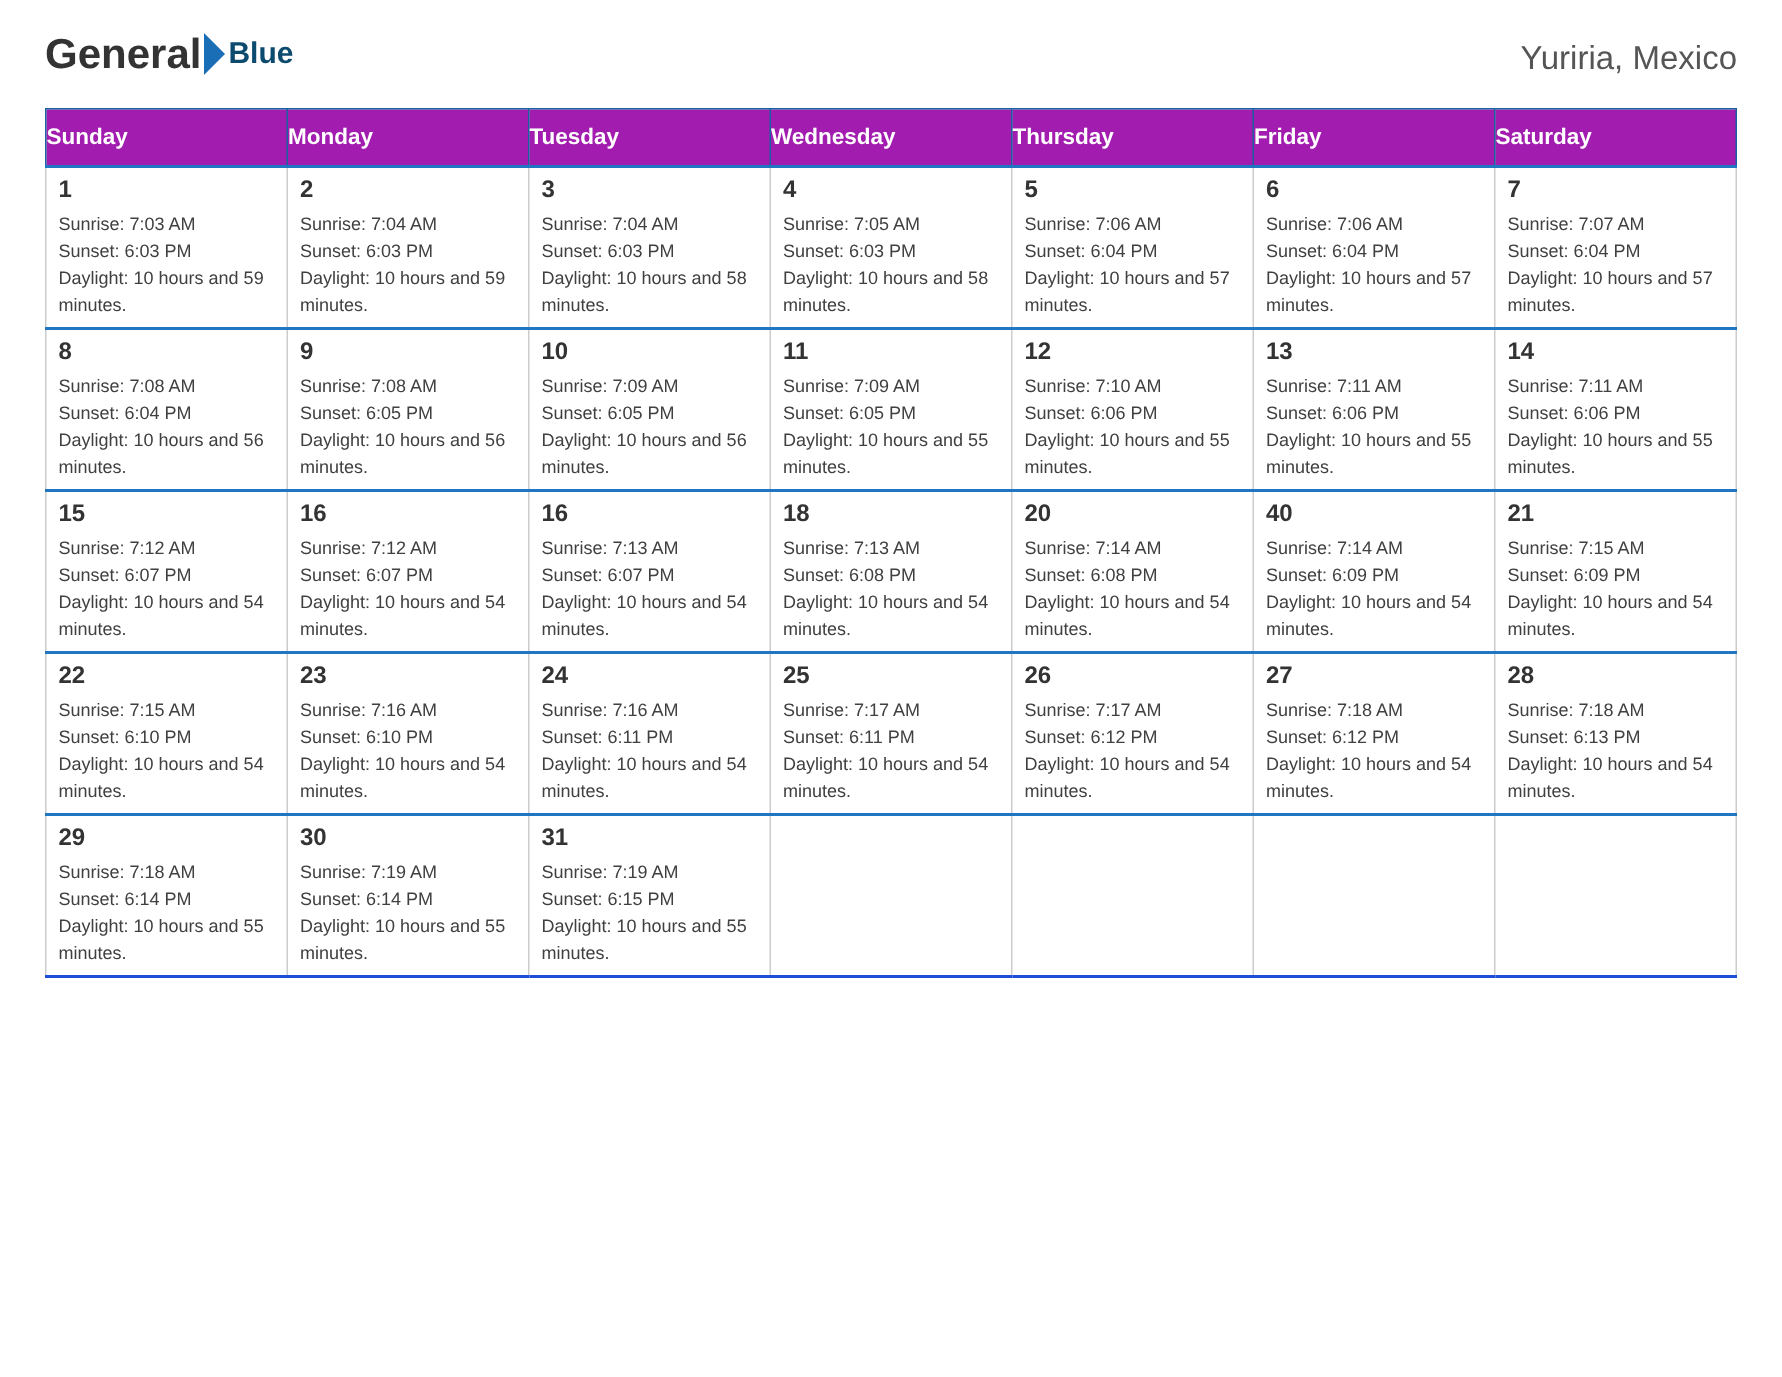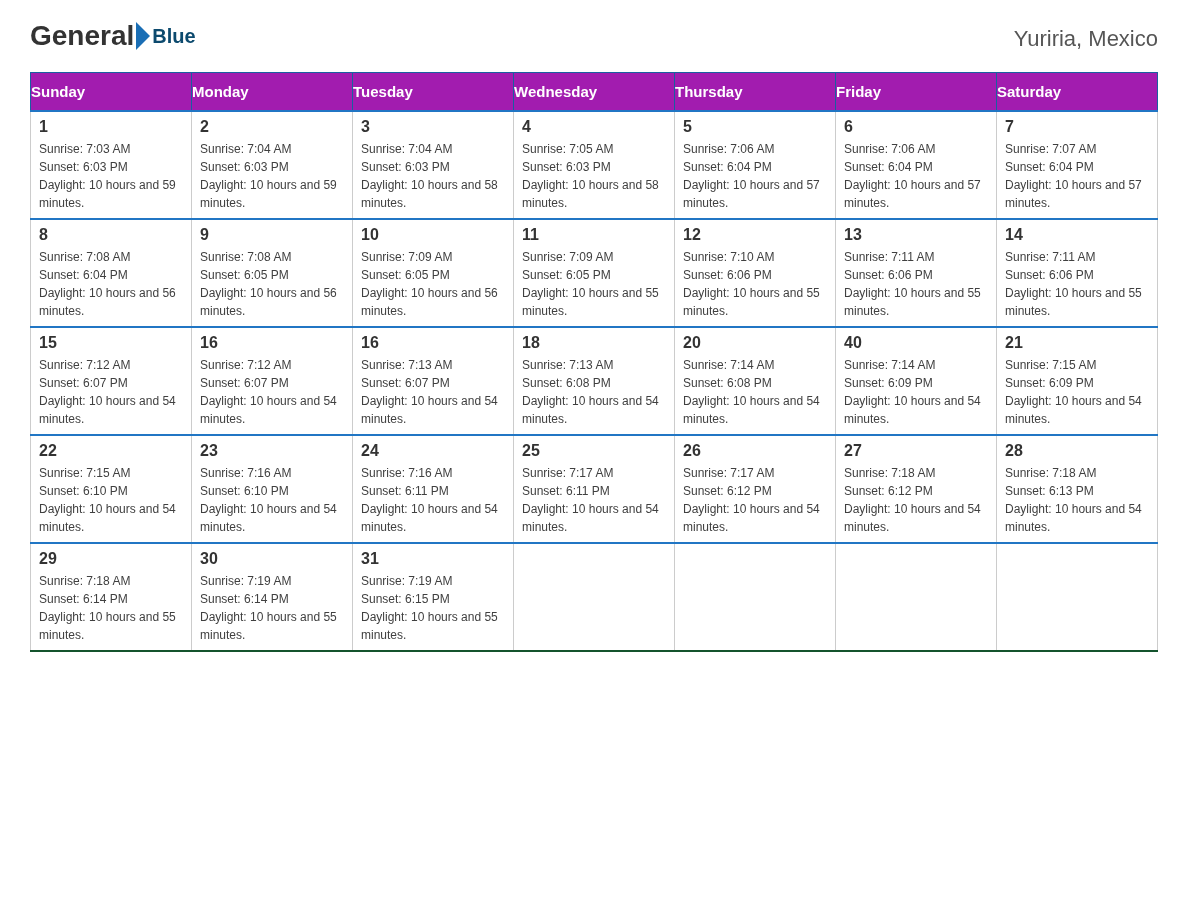--- a/index.html
+++ b/index.html
@@ -91,21 +91,21 @@
     }
     .day-info {
       font-size: 12px;
       line-height: 1.5;
       color: #404040;
     }
     .empty-cell {
       background: #fff;
     }
     .last-row td {
-      border-bottom: 2px solid #14532d;
+      border-bottom: 2px solid #1d4ed8;
     }
   </style>
 </head>
 <body>
 
 <div class="header">
   <div class="logo">
     <div class="logo-text">
       <span class="logo-general">General</span>
       <span class="logo-arrow"></span>

